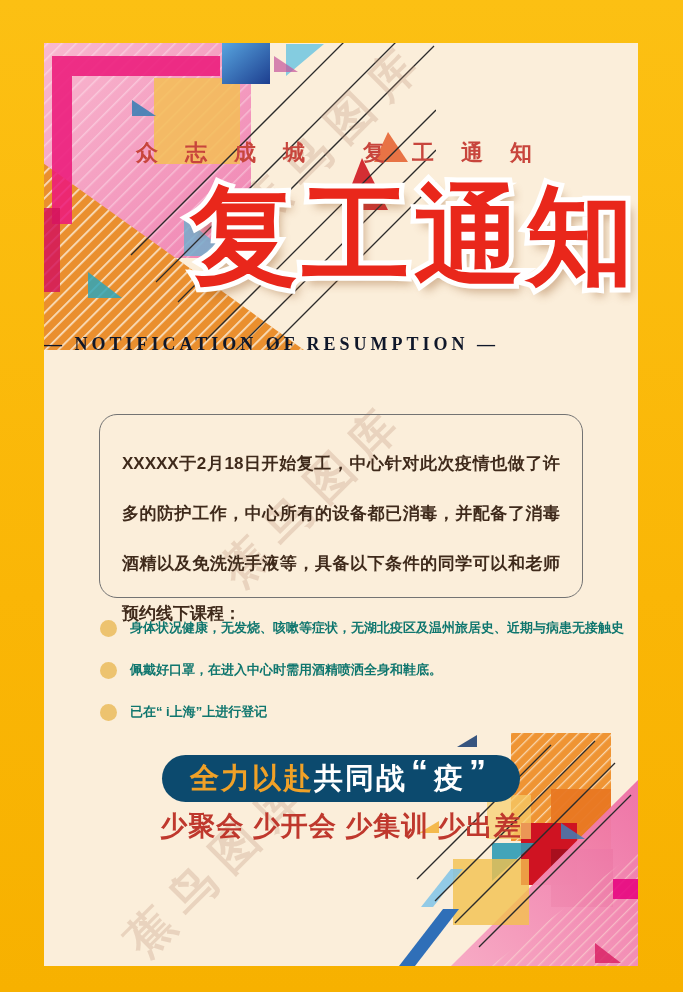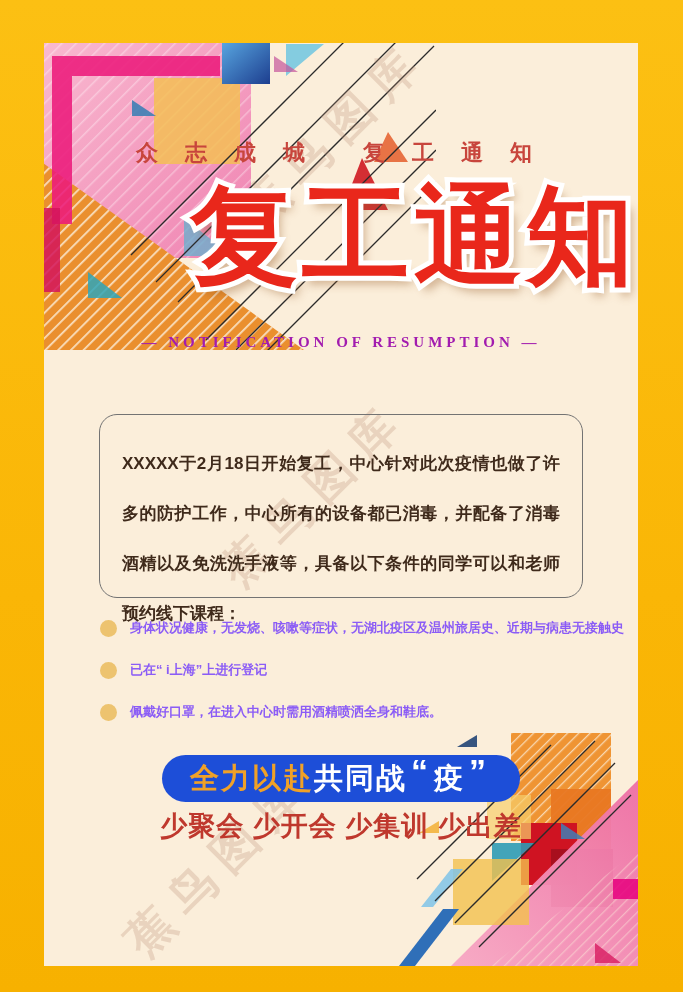--- a/index.html
+++ b/index.html
@@ -30,42 +30,42 @@
   .slogan span{padding-left:13px;}
 
   .title-wrap{position:absolute;top:136px;left:0;width:100%;height:120px;
     text-align:right;font-weight:900;font-size:108px;line-height:1.05;
     letter-spacing:4px;white-space:nowrap;}
   .title-layer{position:absolute;left:0;top:0;width:100%;}
   .title-stroke{color:#fff;-webkit-text-stroke:10px #ffffff;
     text-shadow:6px 8px 10px rgba(150,90,40,.45);}
   .title-fill{color:#e9271b;}
 
-  .subtitle{position:absolute;top:291px;left:0;width:100%;text-align:center;
+  .subtitle{position:absolute;top:291px;left:0;width:100%;
     font-family:"Liberation Serif","DejaVu Serif",serif;font-weight:700;
-    font-size:15px;letter-spacing:4px;color:#a21caf;}
+    font-size:18px;letter-spacing:4px;color:#0f172a;}
 
   .notice{position:absolute;top:352px;left:50%;transform:translateX(-50%);width:484px;}
   .notice-box{margin-top:19px;height:184px;border:1px solid #737373;
     border-radius:18px;padding:24px 22px 0;}
   .notice-pill{position:absolute;top:0;left:50%;transform:translateX(-50%);
     background:linear-gradient(180deg,#d63a2e,#c22b22);color:#fff;font-size:19px;
     font-weight:700;letter-spacing:9px;padding:8px 22px 8px 31px;border-radius:999px;
     white-space:nowrap;box-shadow:0 2px 2px rgba(140,20,10,.35);}
   .notice-text{font-size:17px;font-weight:700;color:#3f2a1b;line-height:50px;
     text-align:justify;}
 
   .conditions{position:absolute;top:575px;left:56px;width:520px;display:flex;
     flex-direction:column;gap:22px;}
   .cond-row{display:flex;align-items:center;gap:13px;height:20px;white-space:nowrap;
-    font-size:13px;font-weight:700;color:#8b5cf6;}
+    font-size:13px;font-weight:700;color:#0f766e;}
   .cond-dot{width:17px;height:17px;border-radius:50%;background:#edc36f;flex:none;}
 
   .banner{position:absolute;top:712px;left:50%;transform:translateX(-50%);
-    height:47px;padding:0 28px;border-radius:24px;background:#1d4ed8;
+    height:47px;padding:0 28px;border-radius:24px;background:#0c4a6e;
     display:flex;align-items:center;font-size:29px;font-weight:900;
     letter-spacing:2px;white-space:nowrap;}
   .banner .hl{color:#f0a127;}
   .banner .wt{color:#ffffff;text-align:right;}
   .banner .q{color:#ffffff;font-size:34px;line-height:1;position:relative;top:-8px;
     margin:0 4px;}
 
   .footer{position:absolute;top:766px;left:0;width:100%;text-align:center;
     font-size:27px;font-weight:900;color:#bf382d;line-height:34px;letter-spacing:1px;}
 </style>
@@ -176,25 +176,25 @@
         </div>
       </div>
 
       <div class="conditions">
         <div class="cond-row">
           <span class="cond-dot"></span>
           <span>身体状况健康，无发烧、咳嗽等症状，无湖北疫区及温州旅居史、近期与病患无接触史</span>
         </div>
         <div class="cond-row">
           <span class="cond-dot"></span>
-          <span>已在“ i上海”上进行登记</span>
+          <span>佩戴好口罩，在进入中心时需用酒精喷洒全身和鞋底。</span>
         </div>
         <div class="cond-row">
           <span class="cond-dot"></span>
-          <span>佩戴好口罩，在进入中心时需用酒精喷洒全身和鞋底。</span>
+          <span>已在“ i上海”上进行登记</span>
         </div>
       </div>
 
       <div class="banner">
         <span class="hl">全力以赴</span>
         <span class="wt">共同战</span>
         <span class="q">“</span>
         <span class="wt">疫</span>
         <span class="q">”</span>
       </div>

